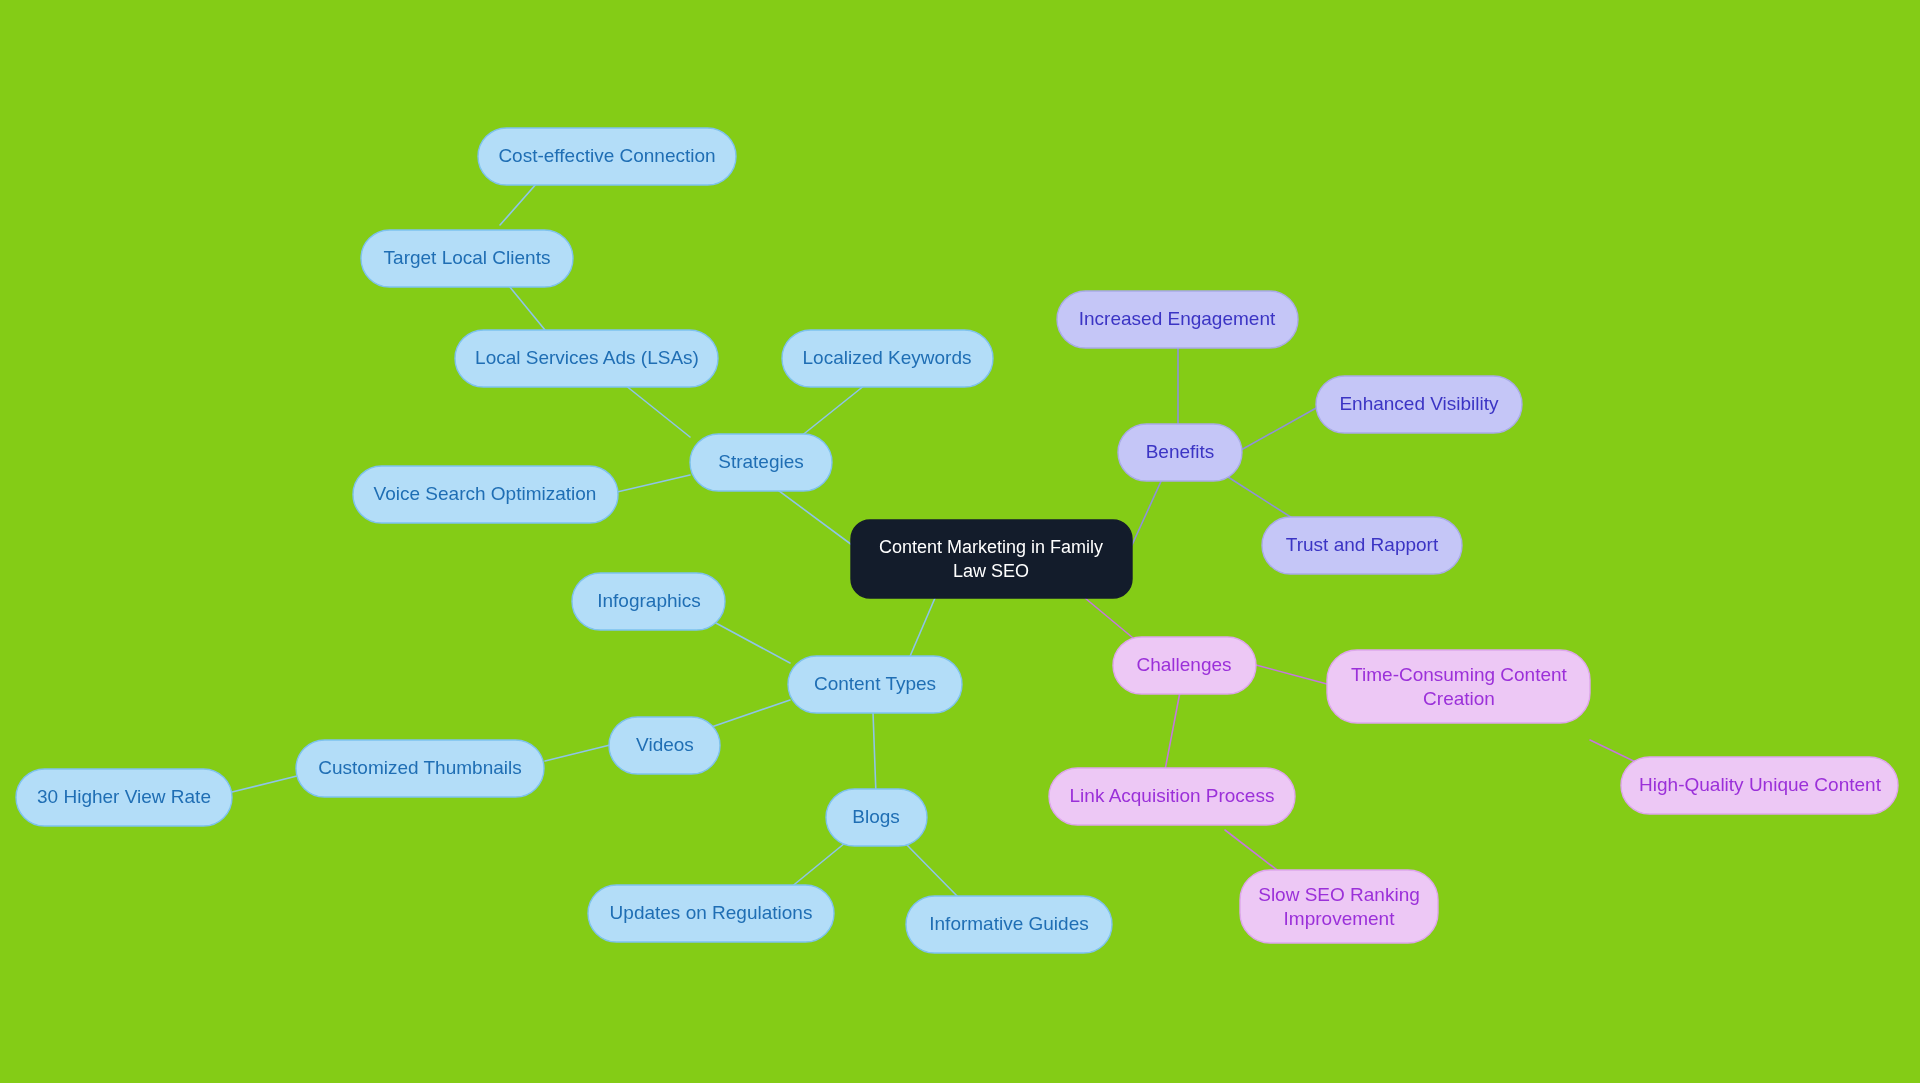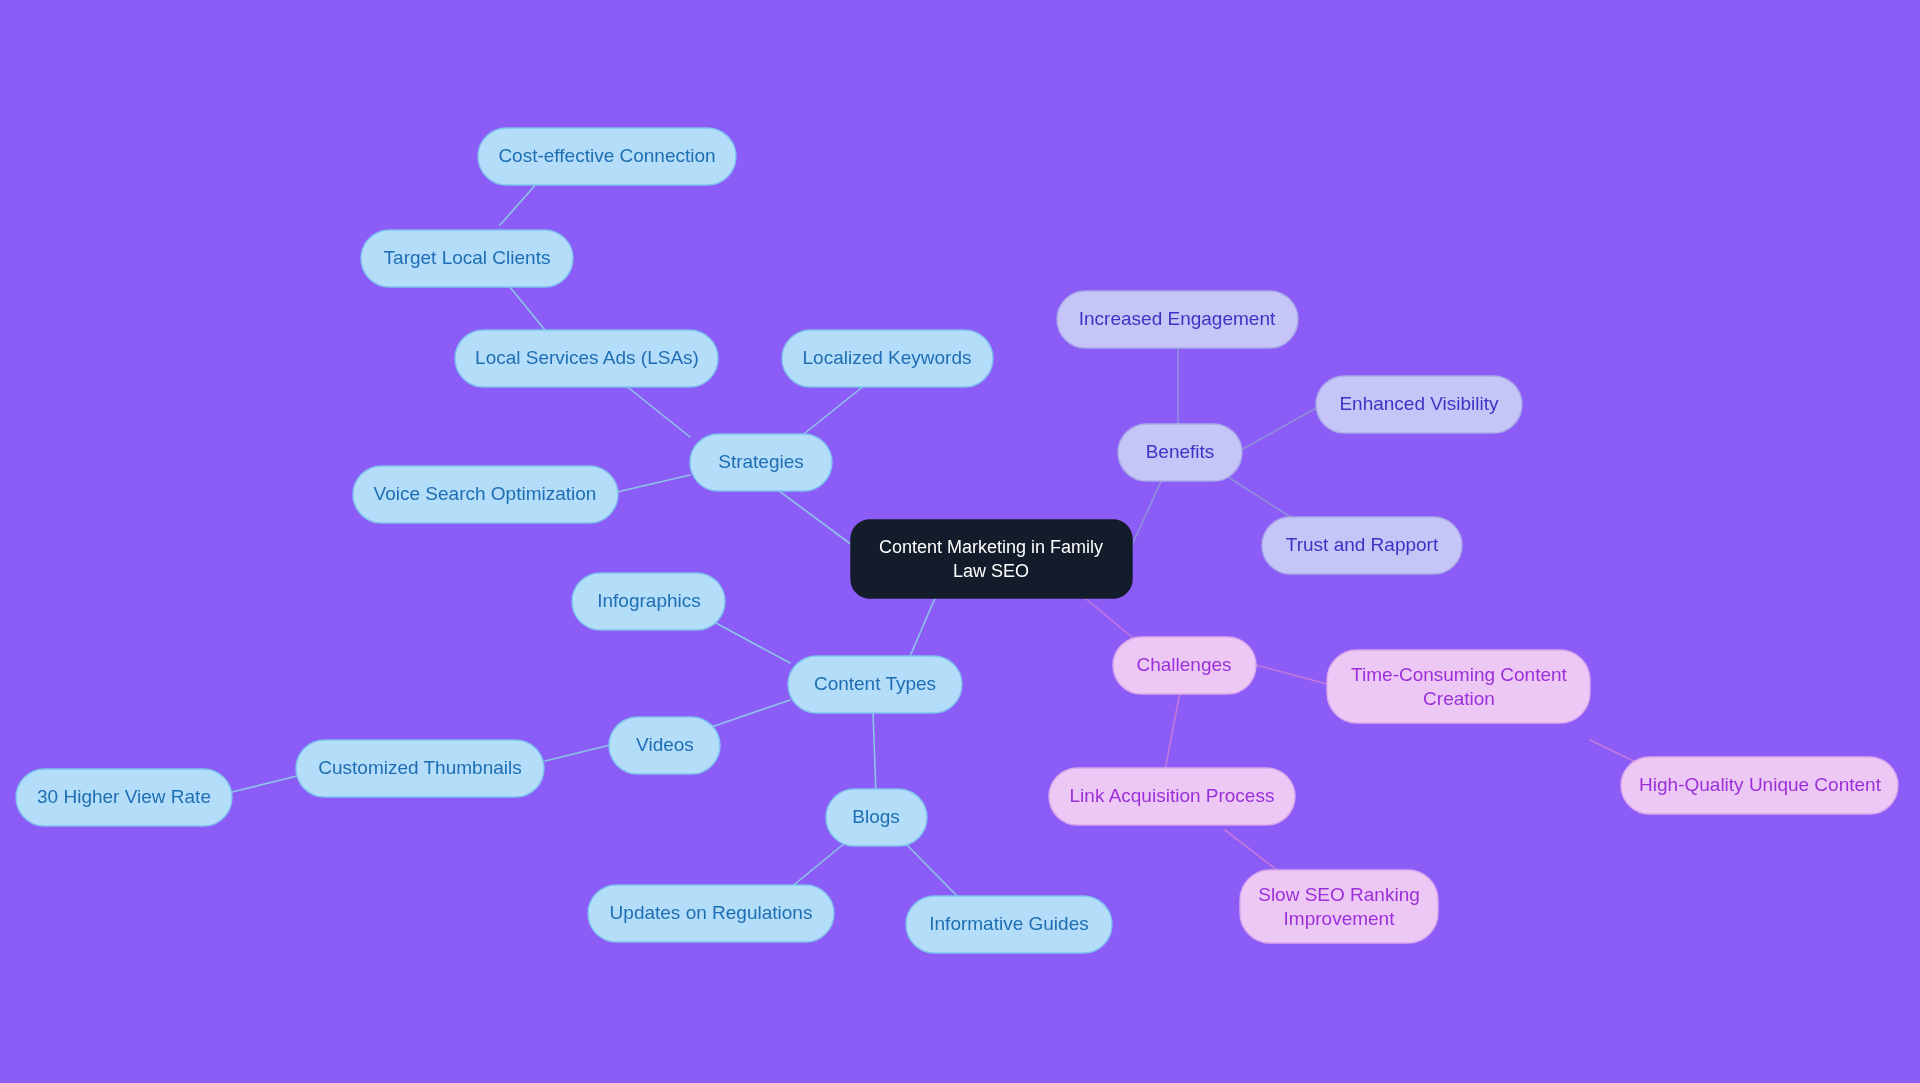--- a/index.html
+++ b/index.html
@@ -10,21 +10,21 @@
   body {
     width: 1920px;
     height: 1083px;
     font-family: "Liberation Sans", sans-serif;
     overflow: hidden;
   }
   #mindmap-root {
     position: relative;
     width: 1920px;
     height: 1083px;
-    background: #8b5cf6;
+    background: #84cc16;
   }
   svg.mm-canvas {
     position: absolute;
     top: 0;
     left: 0;
     width: 1920px;
     height: 1083px;
     display: block;
   }
   .mm-edge {

